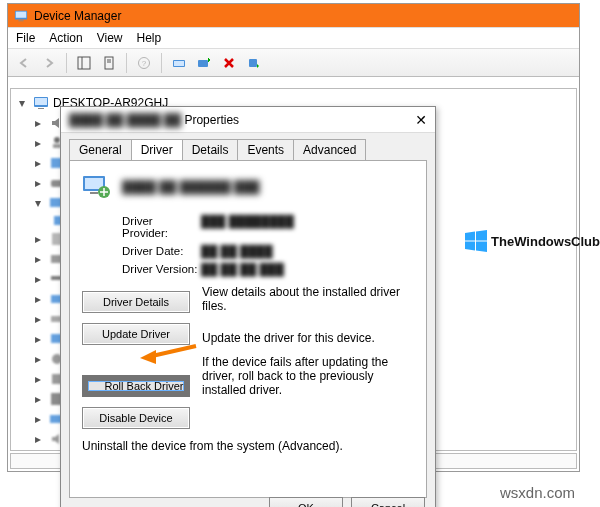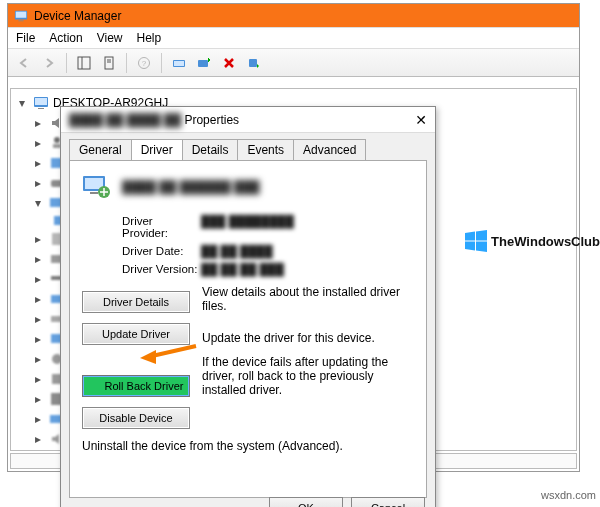--- a/index.html
+++ b/index.html
@@ -30,27 +30,27 @@
   .panel { margin: 0 8px 8px 8px; border: 1px solid #aaa; background: #fff; padding: 12px; height: 338px; position: relative; }
   .header-row { display: flex; gap: 10px; align-items: center; margin-bottom: 14px; }
   .big-icon { width: 30px; height: 28px; }
   .blur { filter: blur(3px); color: #333; }
   .fields { margin-left: 40px; font-size: 11.5px; }
   .field { display: flex; margin-bottom: 6px; }
   .field .f-label { width: 79px; }
   .field .f-val { filter: blur(2.2px); color: #222; }
   .btn-row { display: flex; align-items: flex-end; gap: 12px; margin-top: 10px; }
   .dbtn { width: 108px; height: 22px; border: 1px solid #888; background: linear-gradient(#f5f5f5,#ddd); font-size: 11px; display: flex; align-items: center; justify-content: center; box-shadow: inset 0 0 0 1px #fff; }
-  .dbtn.hot { border: 1px solid #737373; box-shadow: 0 0 0 1px #6ab2ff inset; background: #22c55e; padding-left: 16px; }
+  .dbtn.hot { border: 6px solid #737373; box-shadow: 0 0 0 1px #6ab2ff inset; background: #e5e5e5; padding-left: 16px; }
   .rdesc { font-size: 12px; flex: 1; line-height: 14px; }
   .dlg-footer { position: absolute; right: 10px; bottom: 6px; display: flex; gap: 8px; }
   .fbtn { width: 74px; height: 22px; border: 1px solid #888; background: linear-gradient(#f5f5f5,#ddd); font-size: 11px; display: flex; align-items: center; justify-content: center; }
   .watermark { position: absolute; right: 0; top: 230px; display: flex; align-items: center; font-size: 13px; font-weight: 700; color: #111; }
   .watermark-logo { width: 22px; height: 22px; margin-right: 4px; }
-  .src { position: absolute; right: 4px; bottom: 6px; font-size: 11px; color: #666; }
+  .src { position: absolute; right: 25px; bottom: 6px; font-size: 15px; color: #666; }
   .arrow { position: absolute; left: 138px; top: 342px; z-index: 50; pointer-events: none; }
 </style>
 </head>
 <body>
 
 <div class="window">
   <div class="titlebar">
     <svg class="title-icon" viewBox="0 0 16 16">
         <rect x="1" y="2" width="14" height="10" fill="#4a90d9" rx="1"></rect>
         <rect x="2" y="3" width="12" height="7" fill="#cfe6ff"></rect>

